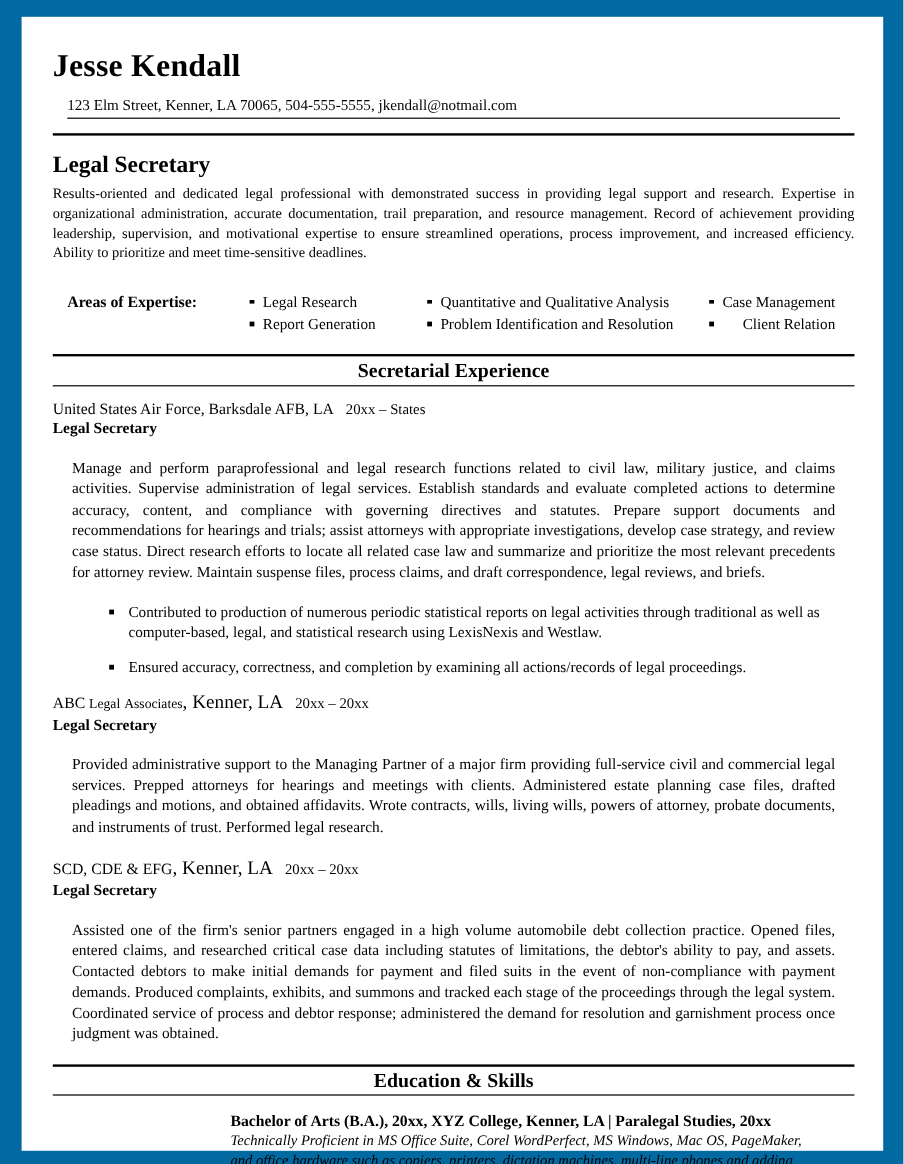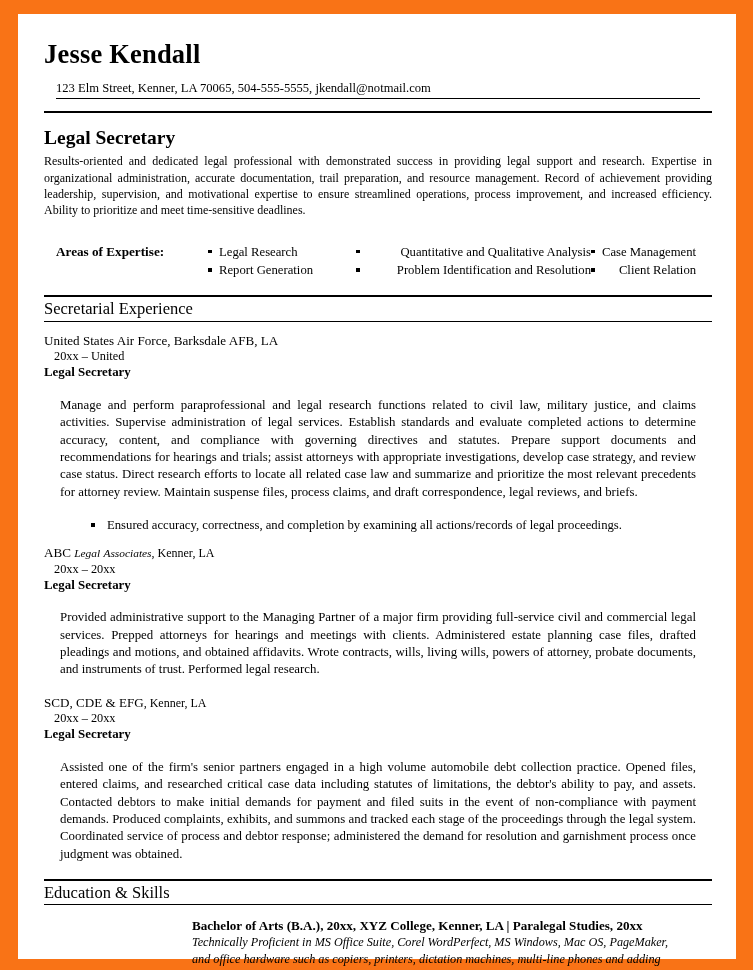--- a/index.html
+++ b/index.html
@@ -12,21 +12,21 @@
     height: 970px;
     font-family: "Liberation Serif", "DejaVu Serif", serif;
     color: #000000;
     overflow: hidden;
   }
   .page-frame {
     position: relative;
     width: 753px;
     height: 970px;
     box-sizing: border-box;
-    background: #f97316;
+    background: #0369a1;
     padding: 14px 17px 11px 18px;
   }
   .page {
     position: relative;
     width: 100%;
     height: 100%;
     box-sizing: border-box;
     background: #ffffff;
     padding: 26px 24px 0 26px;
   }
@@ -82,21 +82,21 @@
     padding-top: 1px;
     width: 152px;
     flex: none;
   }
   .expertise-cols {
     display: flex;
     flex: 1;
   }
   .exp-col { flex: none; }
   .exp-col.c1 { width: 148px; }
-  .exp-col.c2 { width: 235px; text-align: right; }
+  .exp-col.c2 { width: 235px; }
   .exp-col.c3 { width: auto; text-align: right; }
   .exp-item {
     font-size: 12.7px;
     line-height: 1.45;
     white-space: nowrap;
     position: relative;
     padding-left: 11px;
   }
   .exp-item::before {
     content: "";
@@ -112,44 +112,42 @@
   .section {
     margin-top: 16px;
   }
   .section-head {
     border-top: 2.6px solid #000;
     border-bottom: 1px solid #000;
     padding: 2px 0 2px 0;
   }
   .section-title {
     font-size: 16.5px;
-    font-weight: normal;
+    font-weight: bold;
     line-height: 1.18;
     margin: 0;
+    text-align: center;
   }
 
   
   .entry { margin-top: 11px; }
   .entry-top {
     display: flex;
-    justify-content: space-between;
     align-items: baseline;
-    flex-direction: column;
   }
   .company {
     font-size: 13.1px;
     line-height: 1.25;
   }
   .company .sc {
     font-size: 11.4px;
-    font-style: italic;
   }
   .company.plain { font-size: 13.1px; }
   .company .loc {
-    font-size: 12px;
+    font-size: 16px;
   }
   .dates {
     font-size: 12.3px;
     white-space: nowrap;
     padding-left: 10px;
   }
   .role {
     font-size: 12.9px;
     font-weight: bold;
     line-height: 1.3;
@@ -242,25 +240,26 @@
       </div>
 
       <div class="section">
         <div class="section-head">
           <div class="section-title">Secretarial Experience</div>
         </div>
 
         <div class="entry">
           <div class="entry-top">
             <div class="company plain">United States Air Force, Barksdale AFB, LA</div>
-            <div class="dates">20xx – United</div>
+            <div class="dates">20xx – States</div>
           </div>
           <div class="role">Legal Secretary</div>
           <p class="entry-body">Manage and perform paraprofessional and legal research functions related to civil law, military justice, and claims activities. Supervise administration of legal services. Establish standards and evaluate completed actions to determine accuracy, content, and compliance with governing directives and statutes. Prepare support documents and recommendations for hearings and trials; assist attorneys with appropriate investigations, develop case strategy, and review case status. Direct research efforts to locate all related case law and summarize and prioritize the most relevant precedents for attorney review. Maintain suspense files, process claims, and draft correspondence, legal reviews, and briefs.</p>
           <ul class="bullets">
+            <li>Contributed to production of numerous periodic statistical reports on legal activities through traditional as well as computer-based, legal, and statistical research using LexisNexis and Westlaw.</li>
             <li>Ensured accuracy, correctness, and completion by examining all actions/records of legal proceedings.</li>
           </ul>
         </div>
 
         <div class="entry">
           <div class="entry-top">
             <div class="company"><span>ABC</span> <span class="sc">Legal</span> <span class="sc">Associates</span><span class="loc">, Kenner, LA</span></div>
             <div class="dates">20xx – 20xx</div>
           </div>
           <div class="role">Legal Secretary</div>

